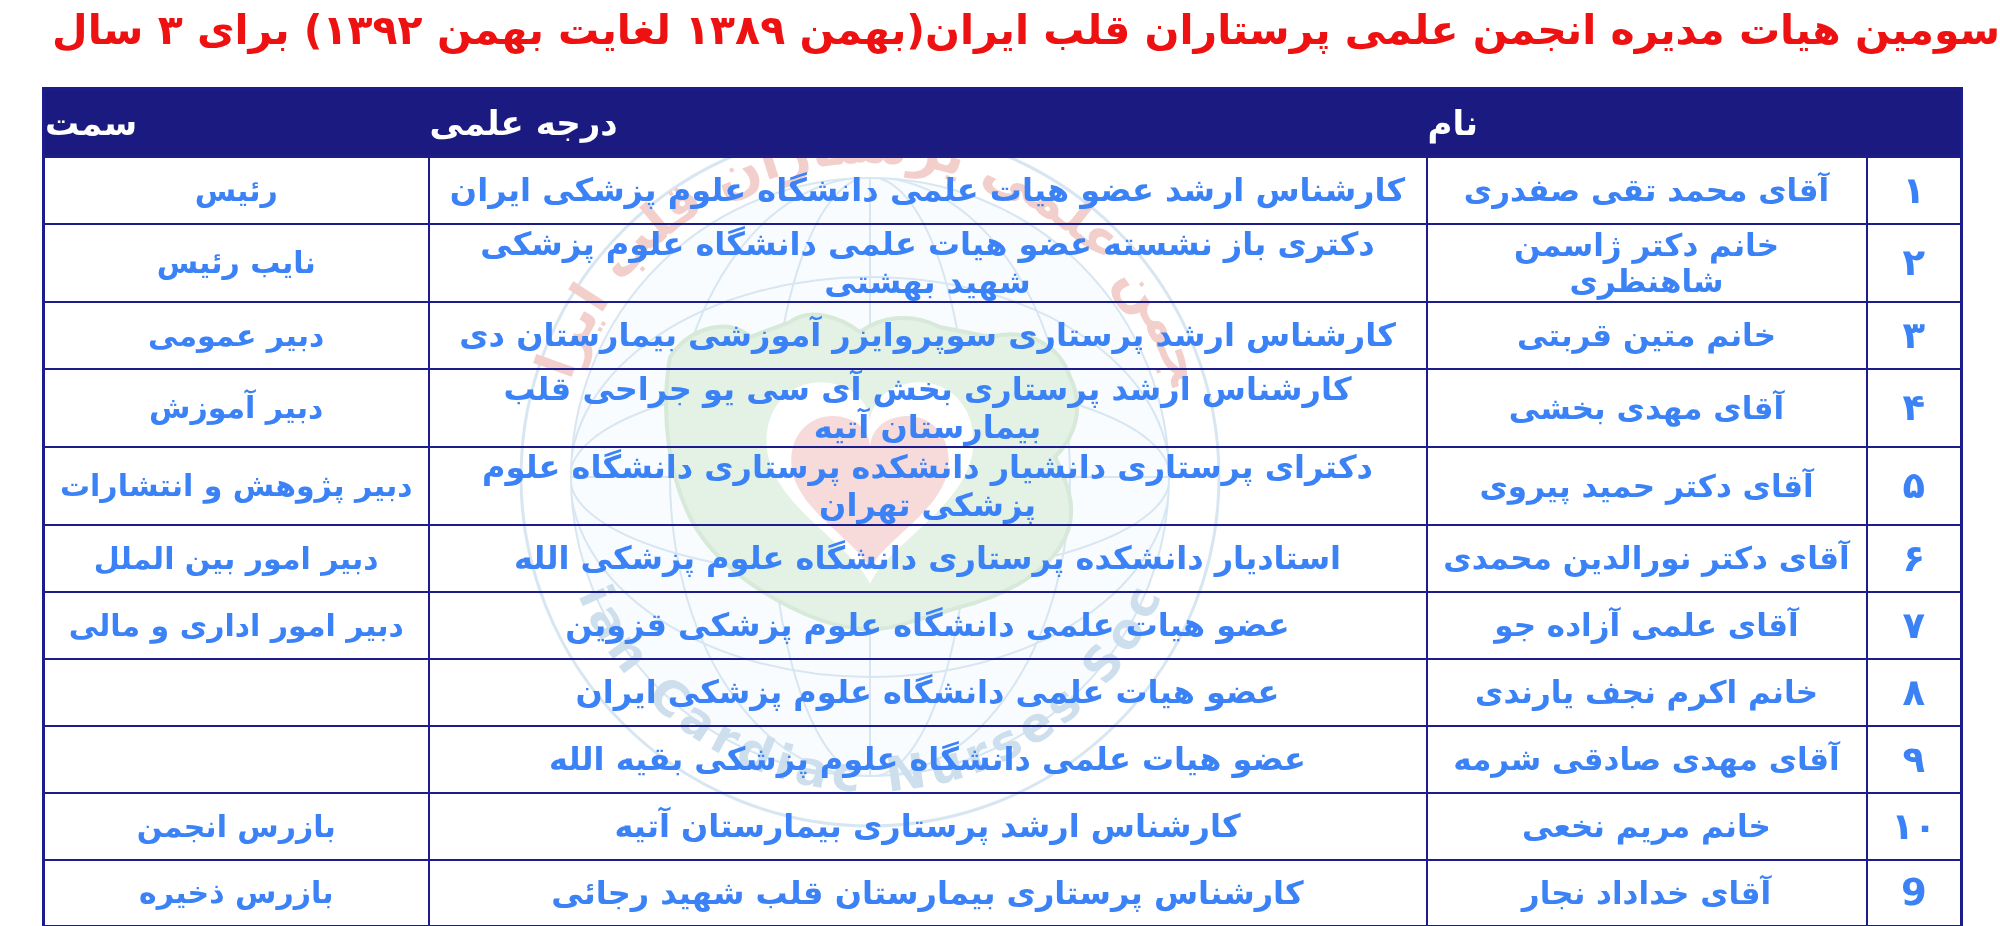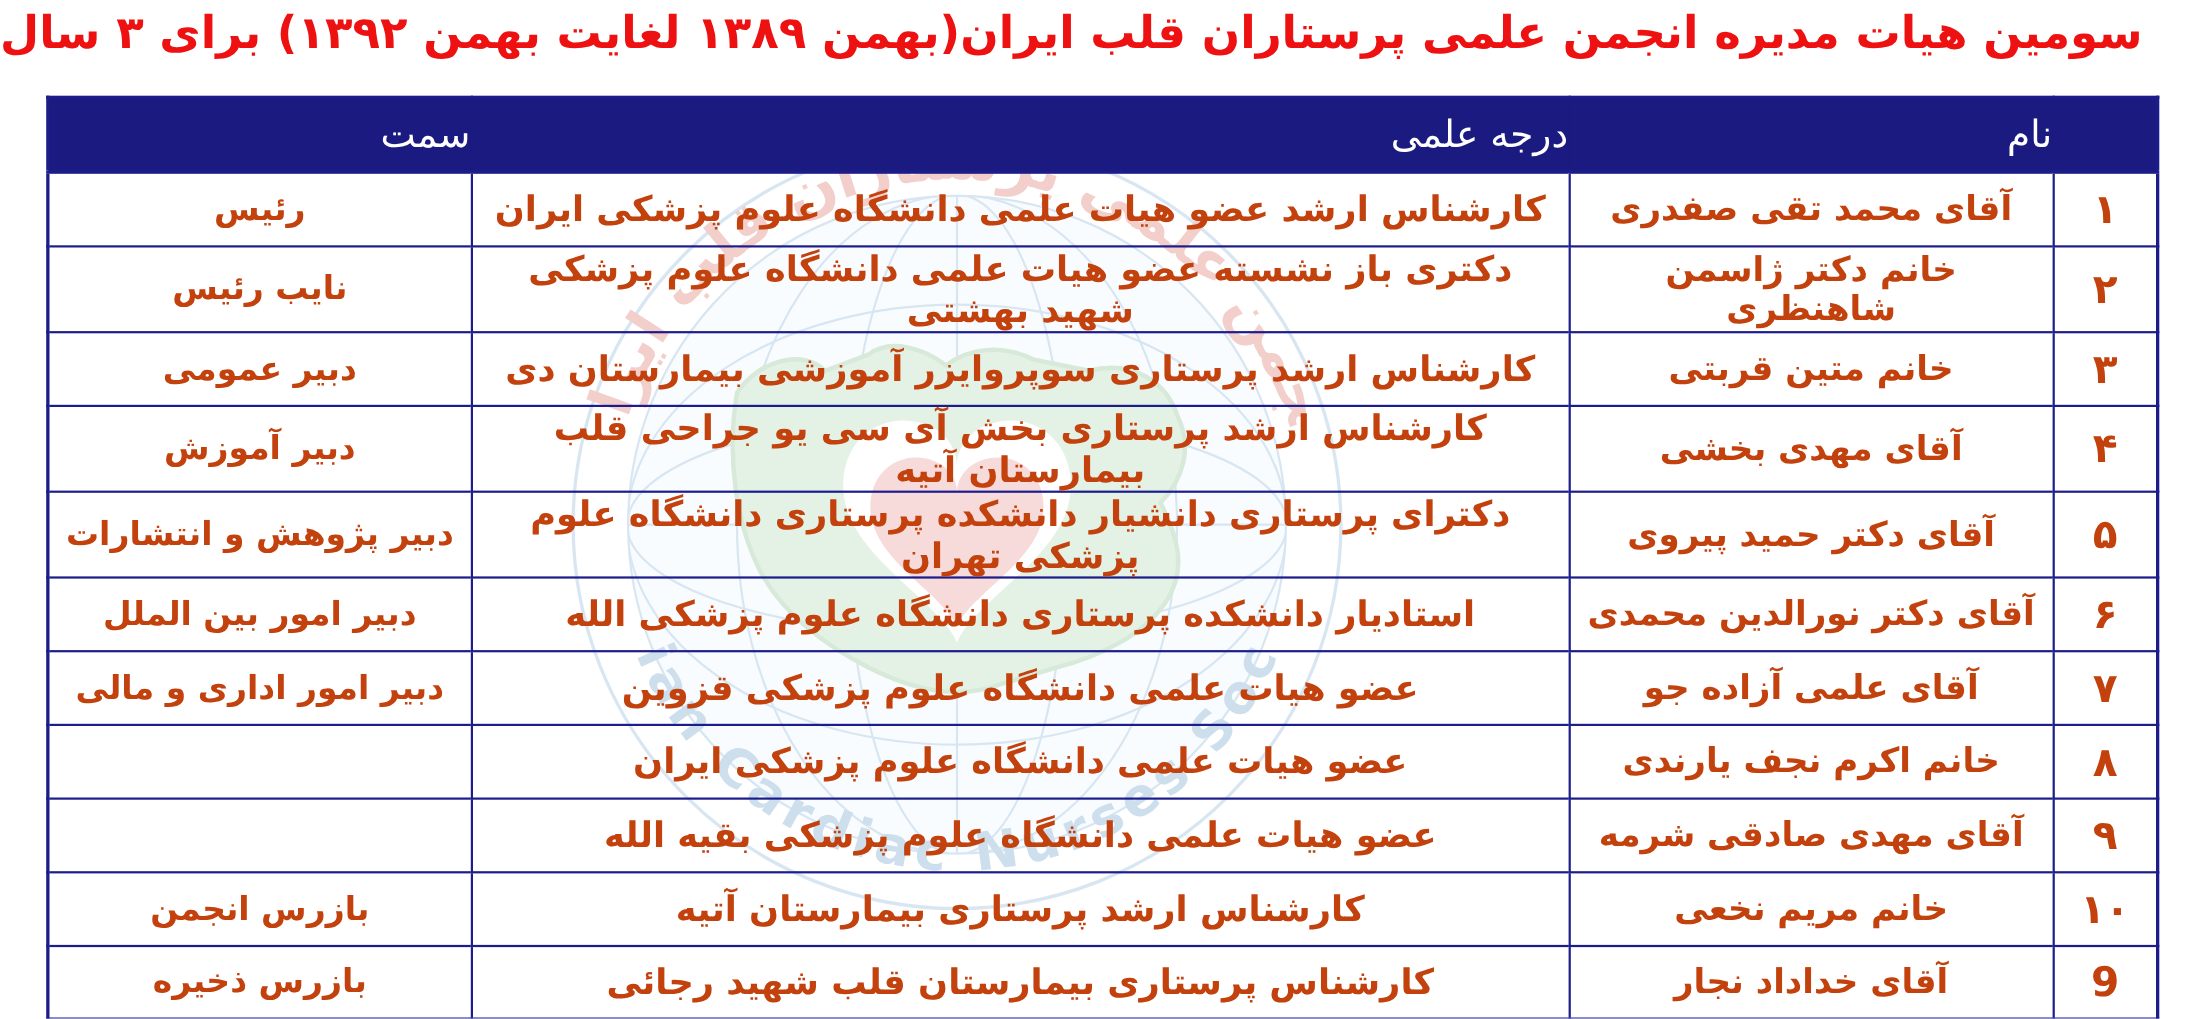--- a/index.html
+++ b/index.html
@@ -18,21 +18,21 @@
   html,body{width:2000px;height:926px;overflow:hidden;}
   body{
     background:#ffffff;
     font-family:"DejaVu Sans", sans-serif;
     position:relative;
   }
   .page{position:relative;width:2000px;height:926px;}
 
   .title{
     position:absolute;top:6px;right:0;left:0;
-    text-align:left;
+    text-align:right;
     color:var(--title);
     font-size:41px;
     font-weight:bold;
     letter-spacing:0;
     z-index:3;
     white-space:nowrap;
   }
 
   .watermark{
     position:absolute;
@@ -53,30 +53,30 @@
     border-collapse:collapse;
     table-layout:fixed;
     direction:rtl;
   }
   table, td, th{border:2px solid var(--border);}
   table{border-width:3px;}
   thead th{
     background:var(--header-bg);
     color:var(--header-text);
     font-size:34px;
-    font-weight:normal;
+    font-weight:bold;
     height:68px;
     border-color:var(--header-bg);
     border-bottom:3px solid var(--border);
-    text-align:right;
+    text-align:left;
     vertical-align:middle;
   }
   tbody td{
     background:transparent;
-    color:#c2410c;
+    color:#3b82f6;
     font-weight:bold;
     text-align:center;
     vertical-align:middle;
     height:67px;
     padding:0 10px;
   }
   td.col-num{font-size:37px;}
   td.col-name{font-size:31px;margin-left:37px;}
   td.col-degree{font-size:32px;}
   td.col-position{font-size:30px;}

